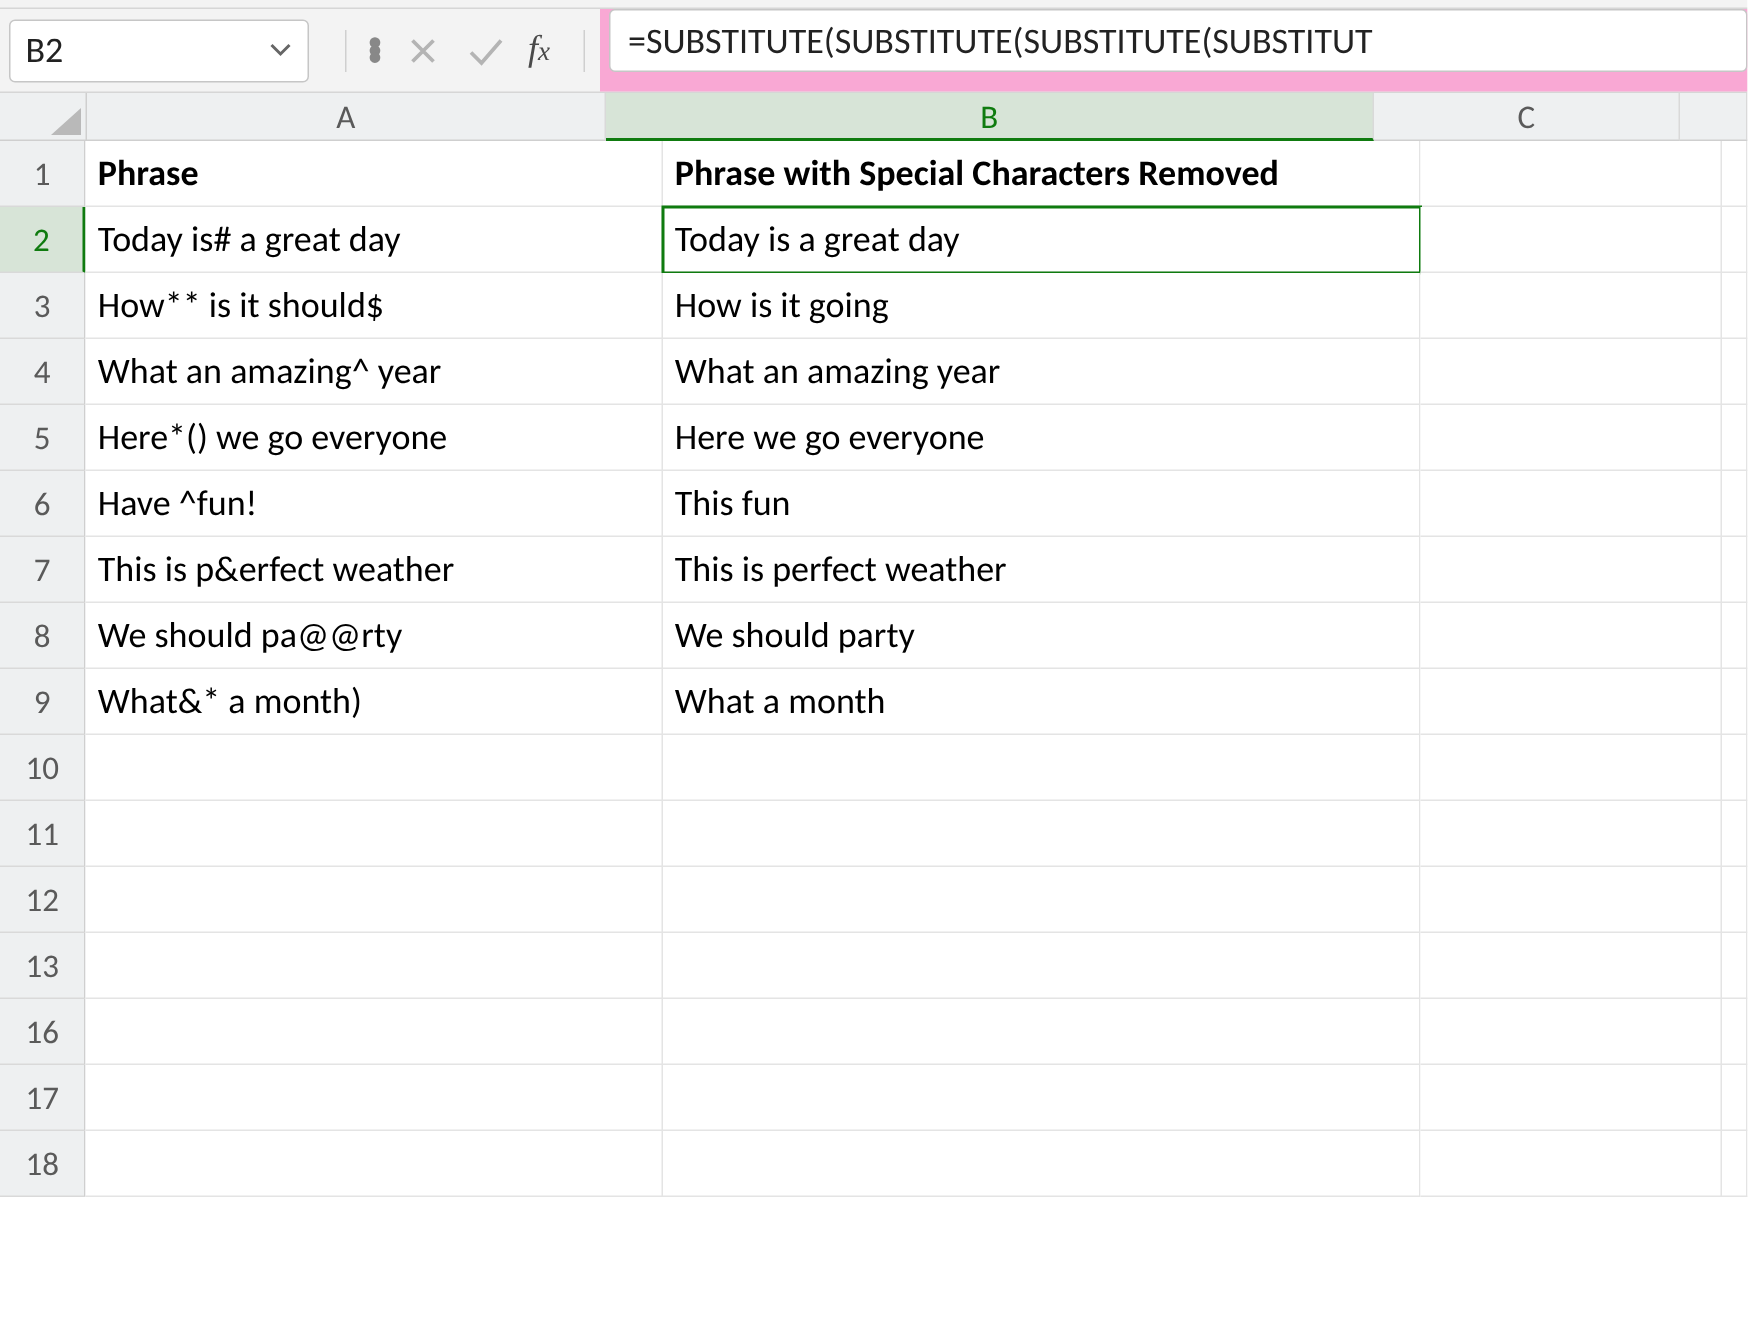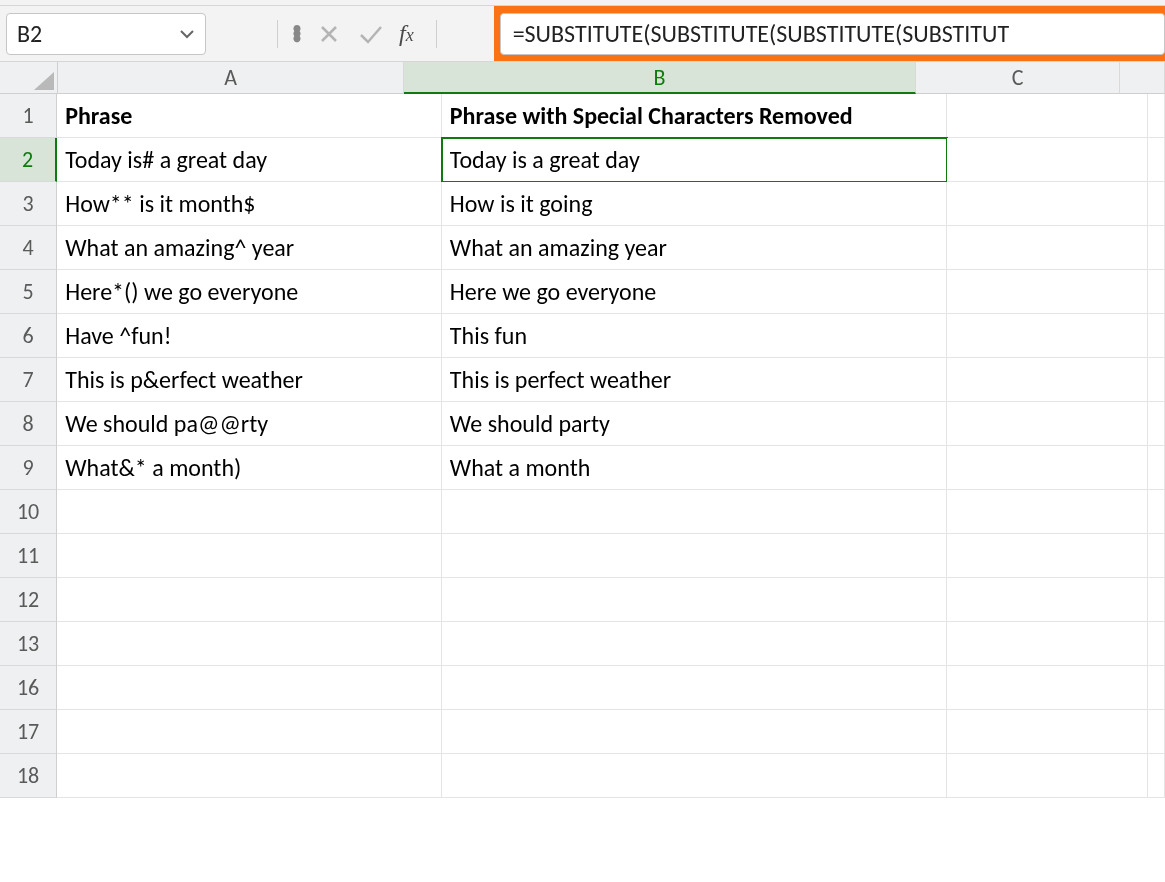--- a/index.html
+++ b/index.html
@@ -17,21 +17,20 @@
     background: #f3f3f3;
     border-bottom: 1px solid #d6d6d6;
   }
   .formula-bar {
     display: flex;
     align-items: stretch;
     height: 56px;
     background: #f3f3f3;
     border-bottom: 1px solid #d6d6d6;
     font-size: 24px;
-    gap: 47px;
   }
   .name-box-wrap {
     display: flex;
     align-items: center;
     padding-left: 6px;
   }
   .name-box {
     width: 200px;
     height: 42px;
     background: #ffffff;
@@ -75,23 +74,23 @@
   .fx-label {
     font-family: "Times New Roman", serif;
     font-style: italic;
     font-size: 24px;
     color: #4a4a4a;
     padding-right: 8px;
   }
   .formula-input-wrap {
     flex: 1;
     display: flex;
-    align-items: center;
+    align-items: flex-start;
     padding-left: 6px;
-    background: #f97316;
+    background: #f9a8d4;
   }
   .formula-input {
     flex: 1;
     height: 42px;
     background: #ffffff;
     border: 1px solid #c6c6c6;
     border-radius: 4px;
     display: flex;
     align-items: center;
     padding: 0 12px;
@@ -268,21 +267,21 @@
         </div>
         <div class="cell col-B active">
           <span>Today is a great day</span>
         </div>
         <div class="cell col-C"></div>
         <div class="cell col-D"></div>
       </div>
       <div class="data-row">
         <div class="row-header">3</div>
         <div class="cell col-A">
-          <span>How** is it month$</span>
+          <span>How** is it should$</span>
         </div>
         <div class="cell col-B">
           <span>How is it going</span>
         </div>
         <div class="cell col-C"></div>
         <div class="cell col-D"></div>
       </div>
       <div class="data-row">
         <div class="row-header">4</div>
         <div class="cell col-A">

